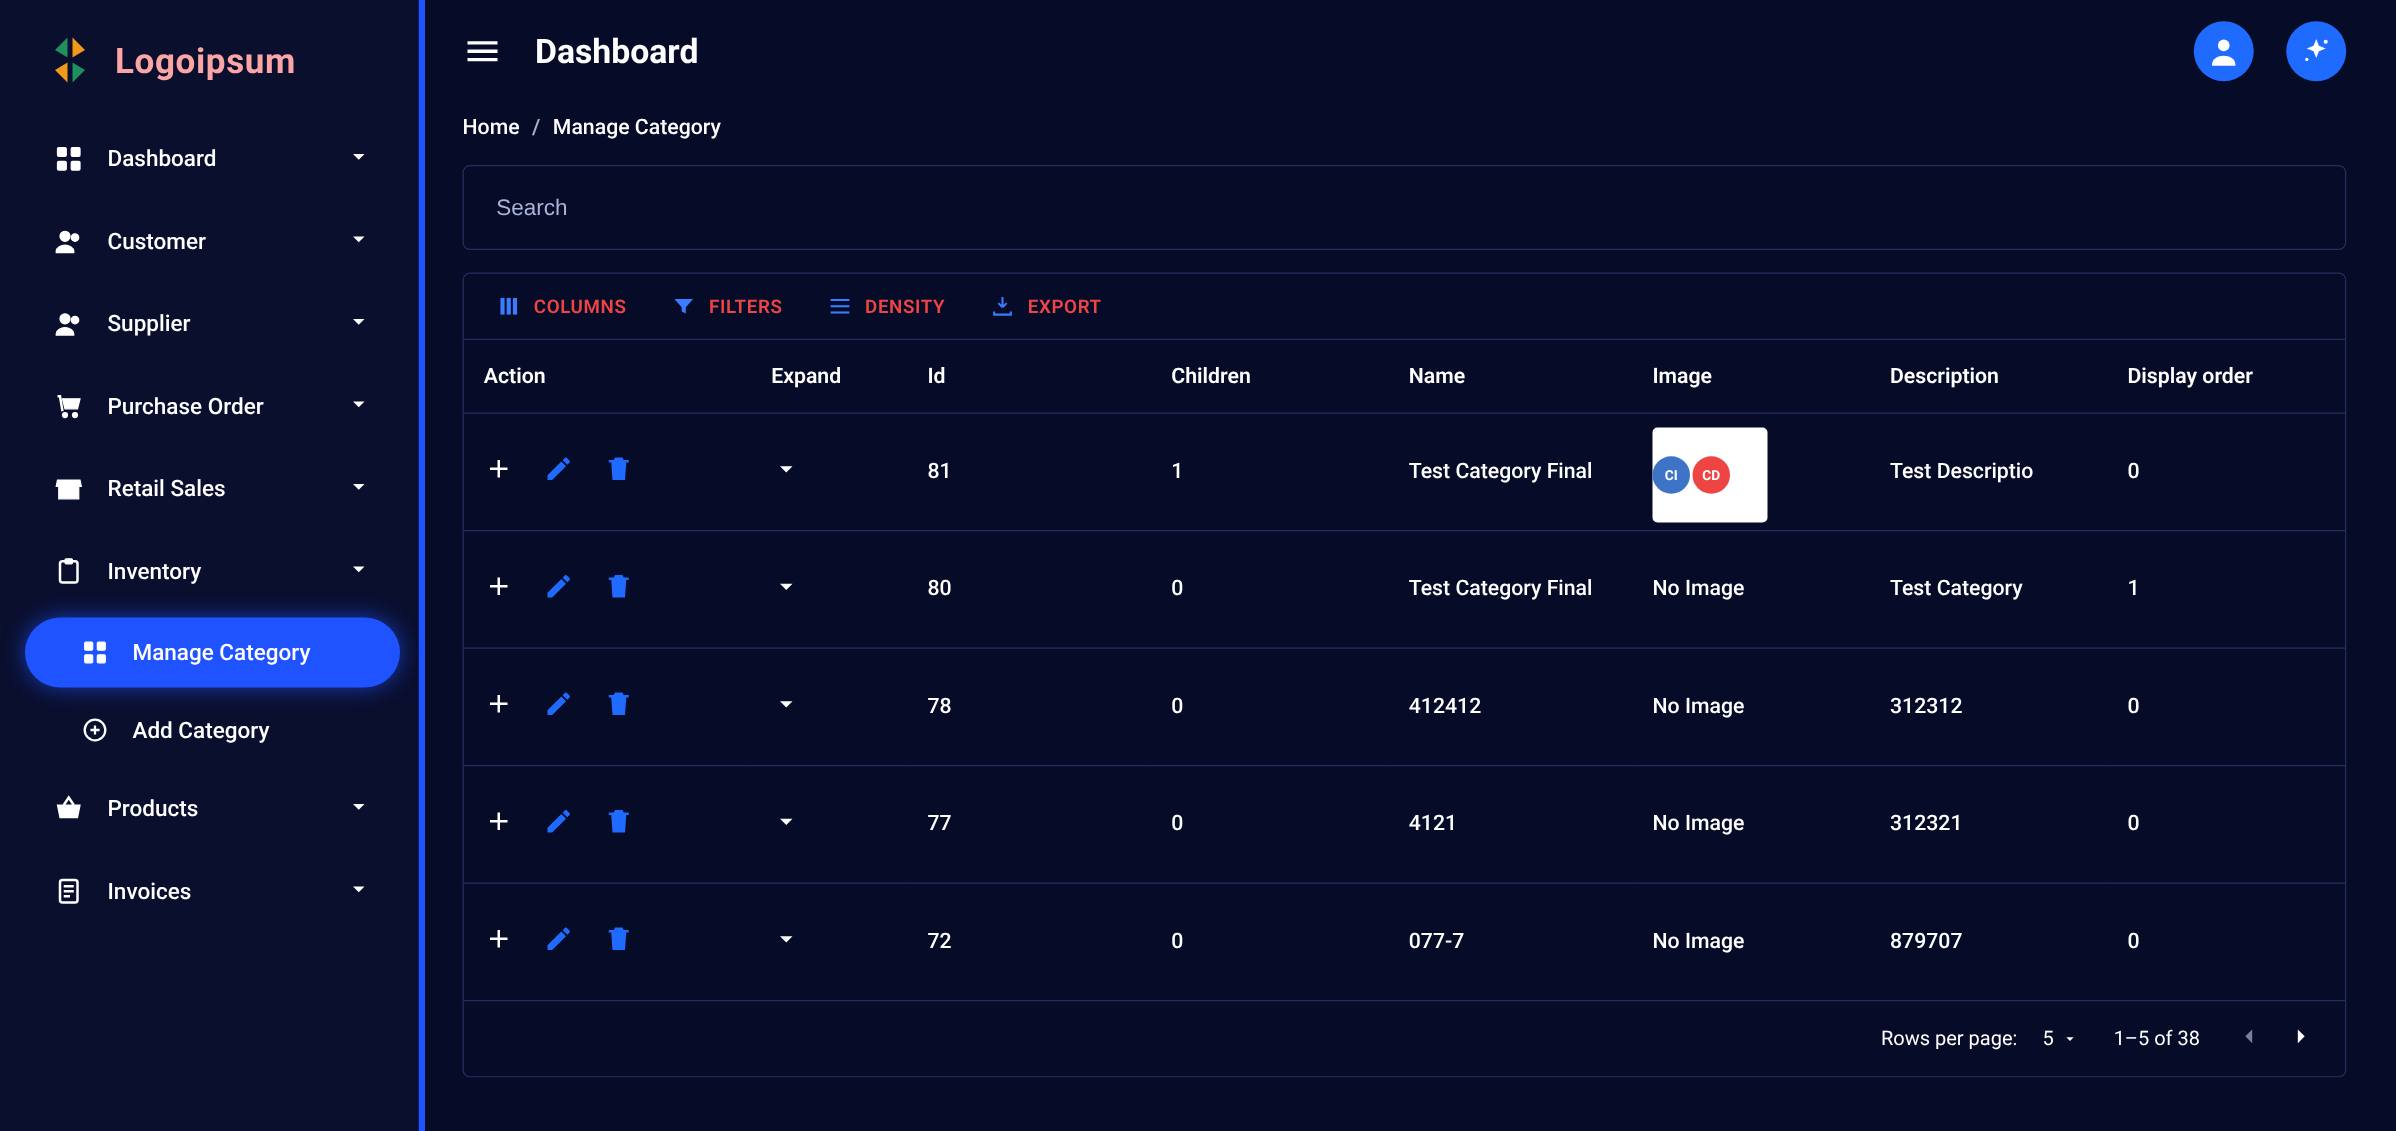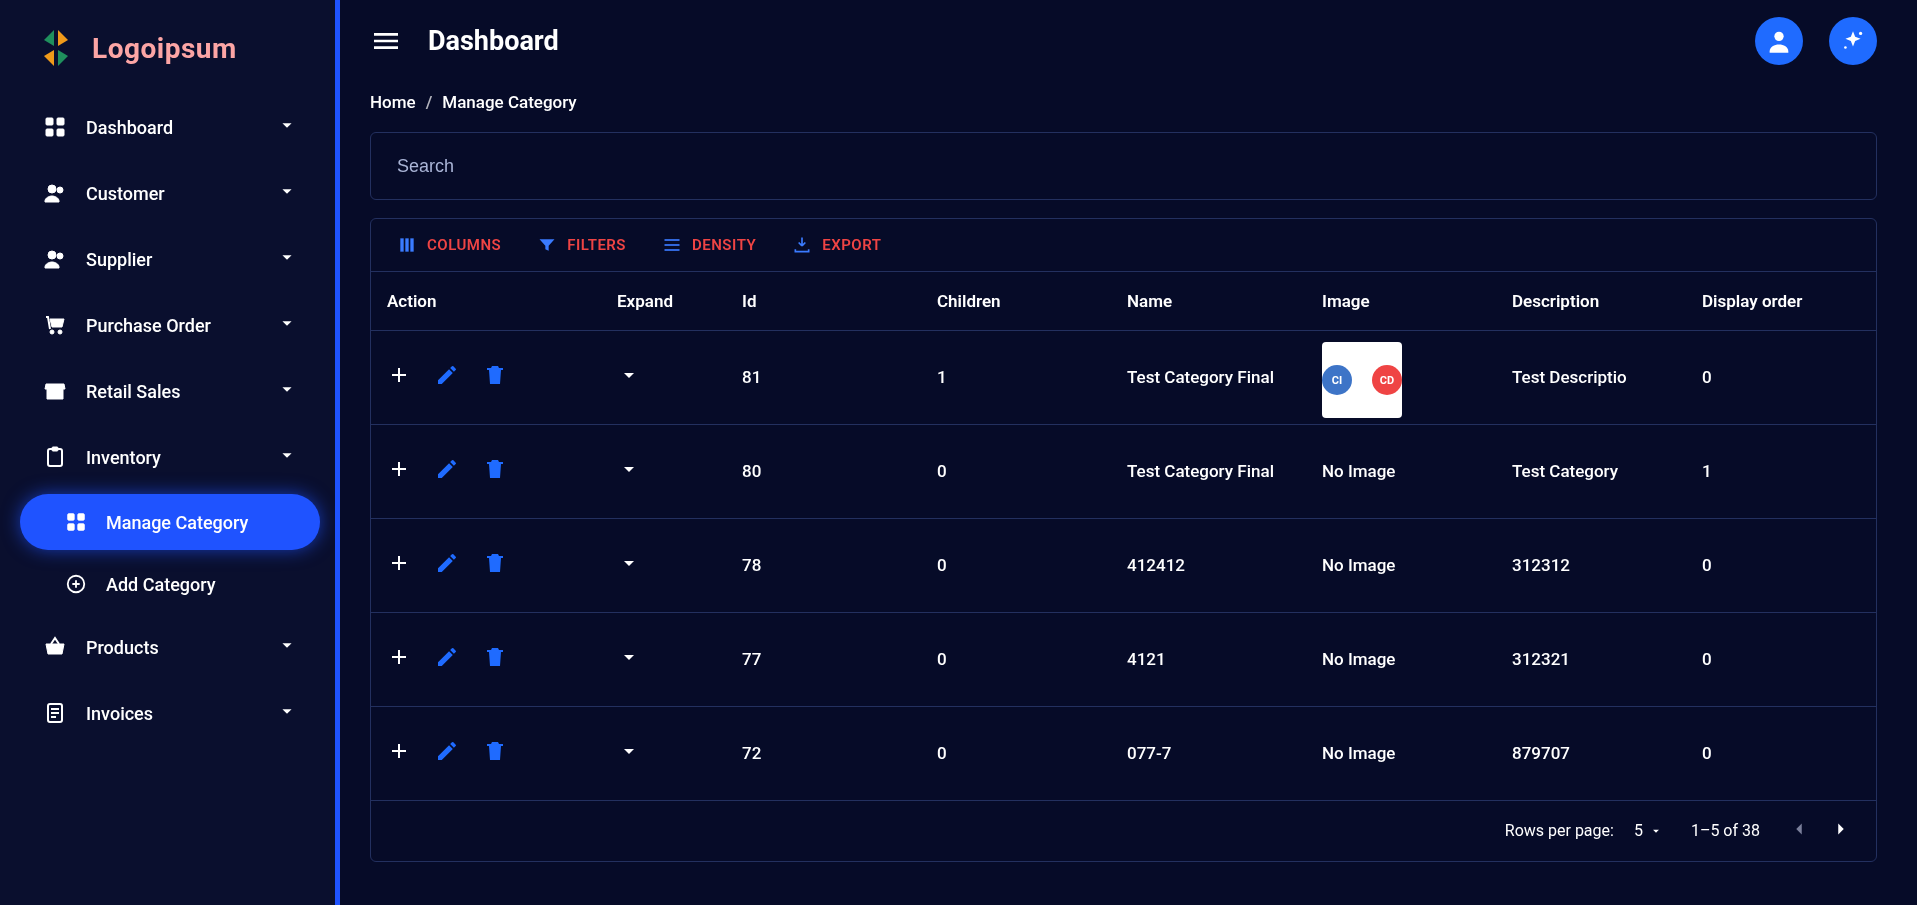--- a/index.html
+++ b/index.html
@@ -169,24 +169,24 @@
   .col-order  { width:195px; }
 
   .actions { display:flex; align-items:center; gap:24px; }
   .actions svg { cursor:pointer; }
   .actions .add svg { fill:#fff; }
   .actions .edit svg, .actions .del svg { fill:#1f6bff; }
 
   .expand-cell svg { fill:#fff; cursor:pointer; }
 
   .thumb {
-    width:80px; height:76px;
+    width:92px; height:76px;
     background:#fff;
     border-radius:4px;
-    display:flex; align-items:center; justify-content:space-between;
+    display:flex; align-items:center; justify-content:flex-start;
     gap:2px;
     margin-top:6px;
   }
   .thumb .c { width:30px; height:30px; border-radius:50%; display:flex; align-items:center; justify-content:center; font-size:11px; font-weight:700; color:#fff; }
   .thumb .c1 { background:#3d74c7; }
   .thumb .c2 { background:#ef4444; }
 
   .footer {
     display:flex;
     align-items:center;

